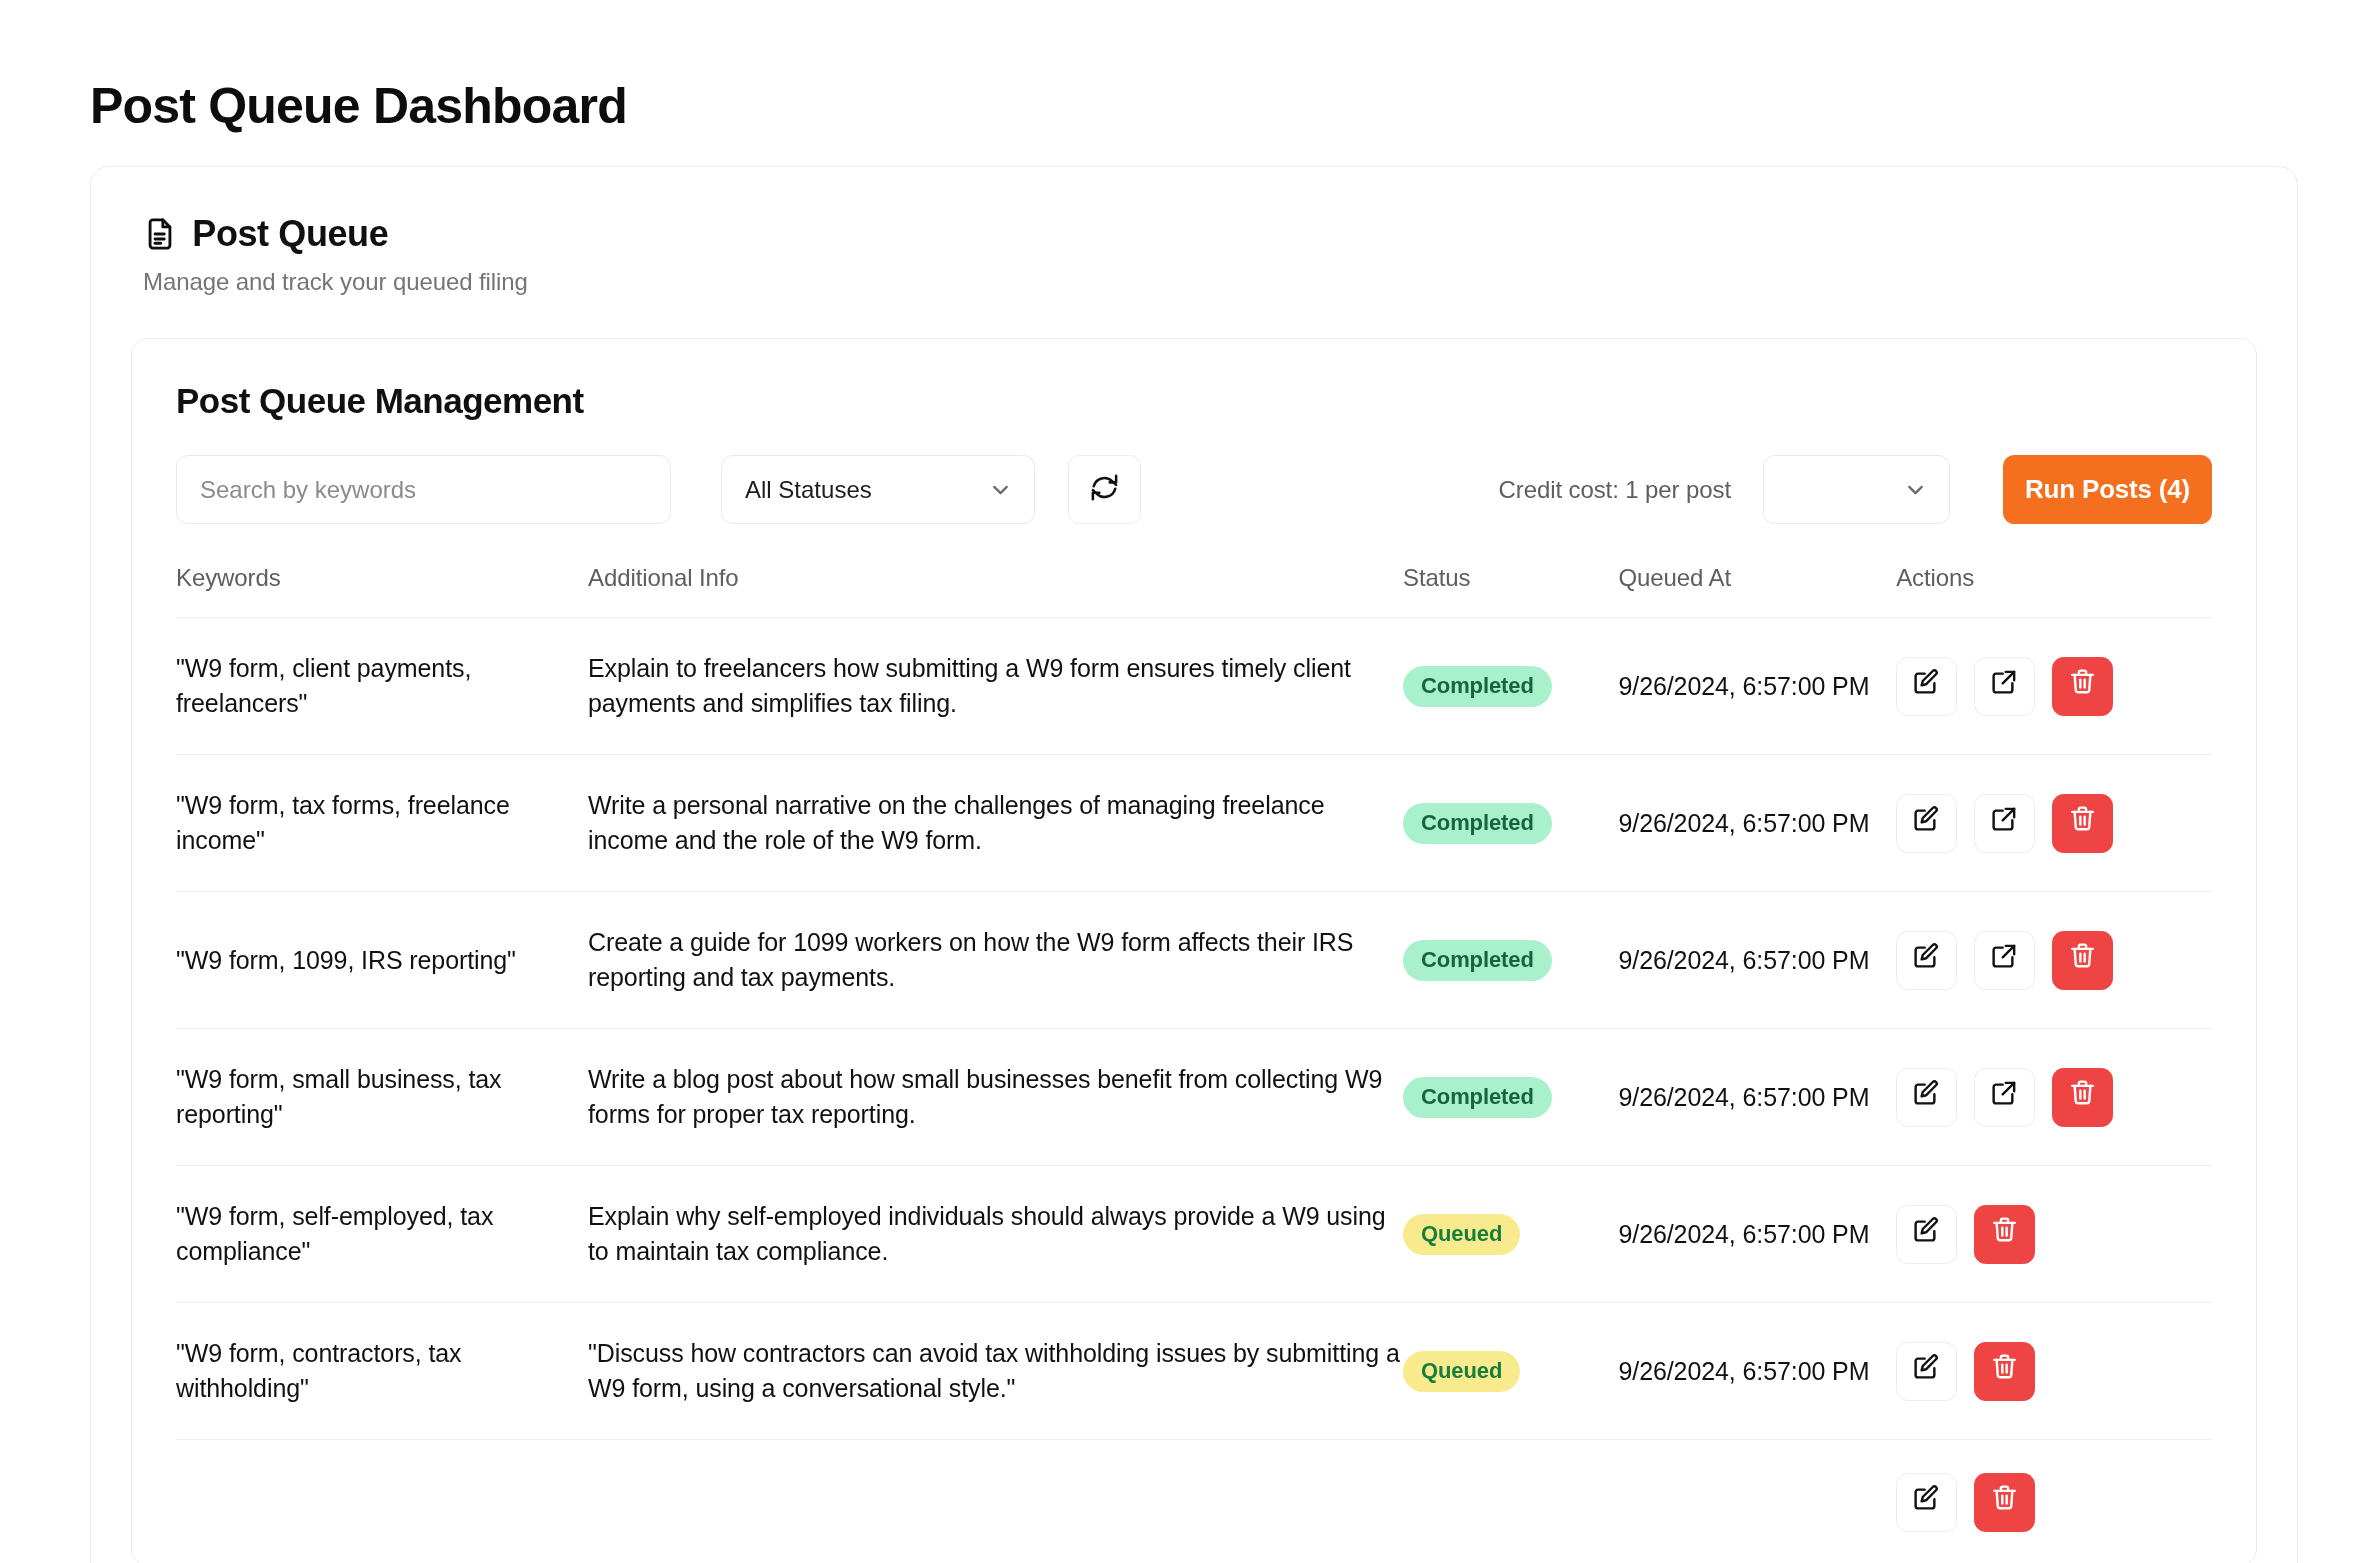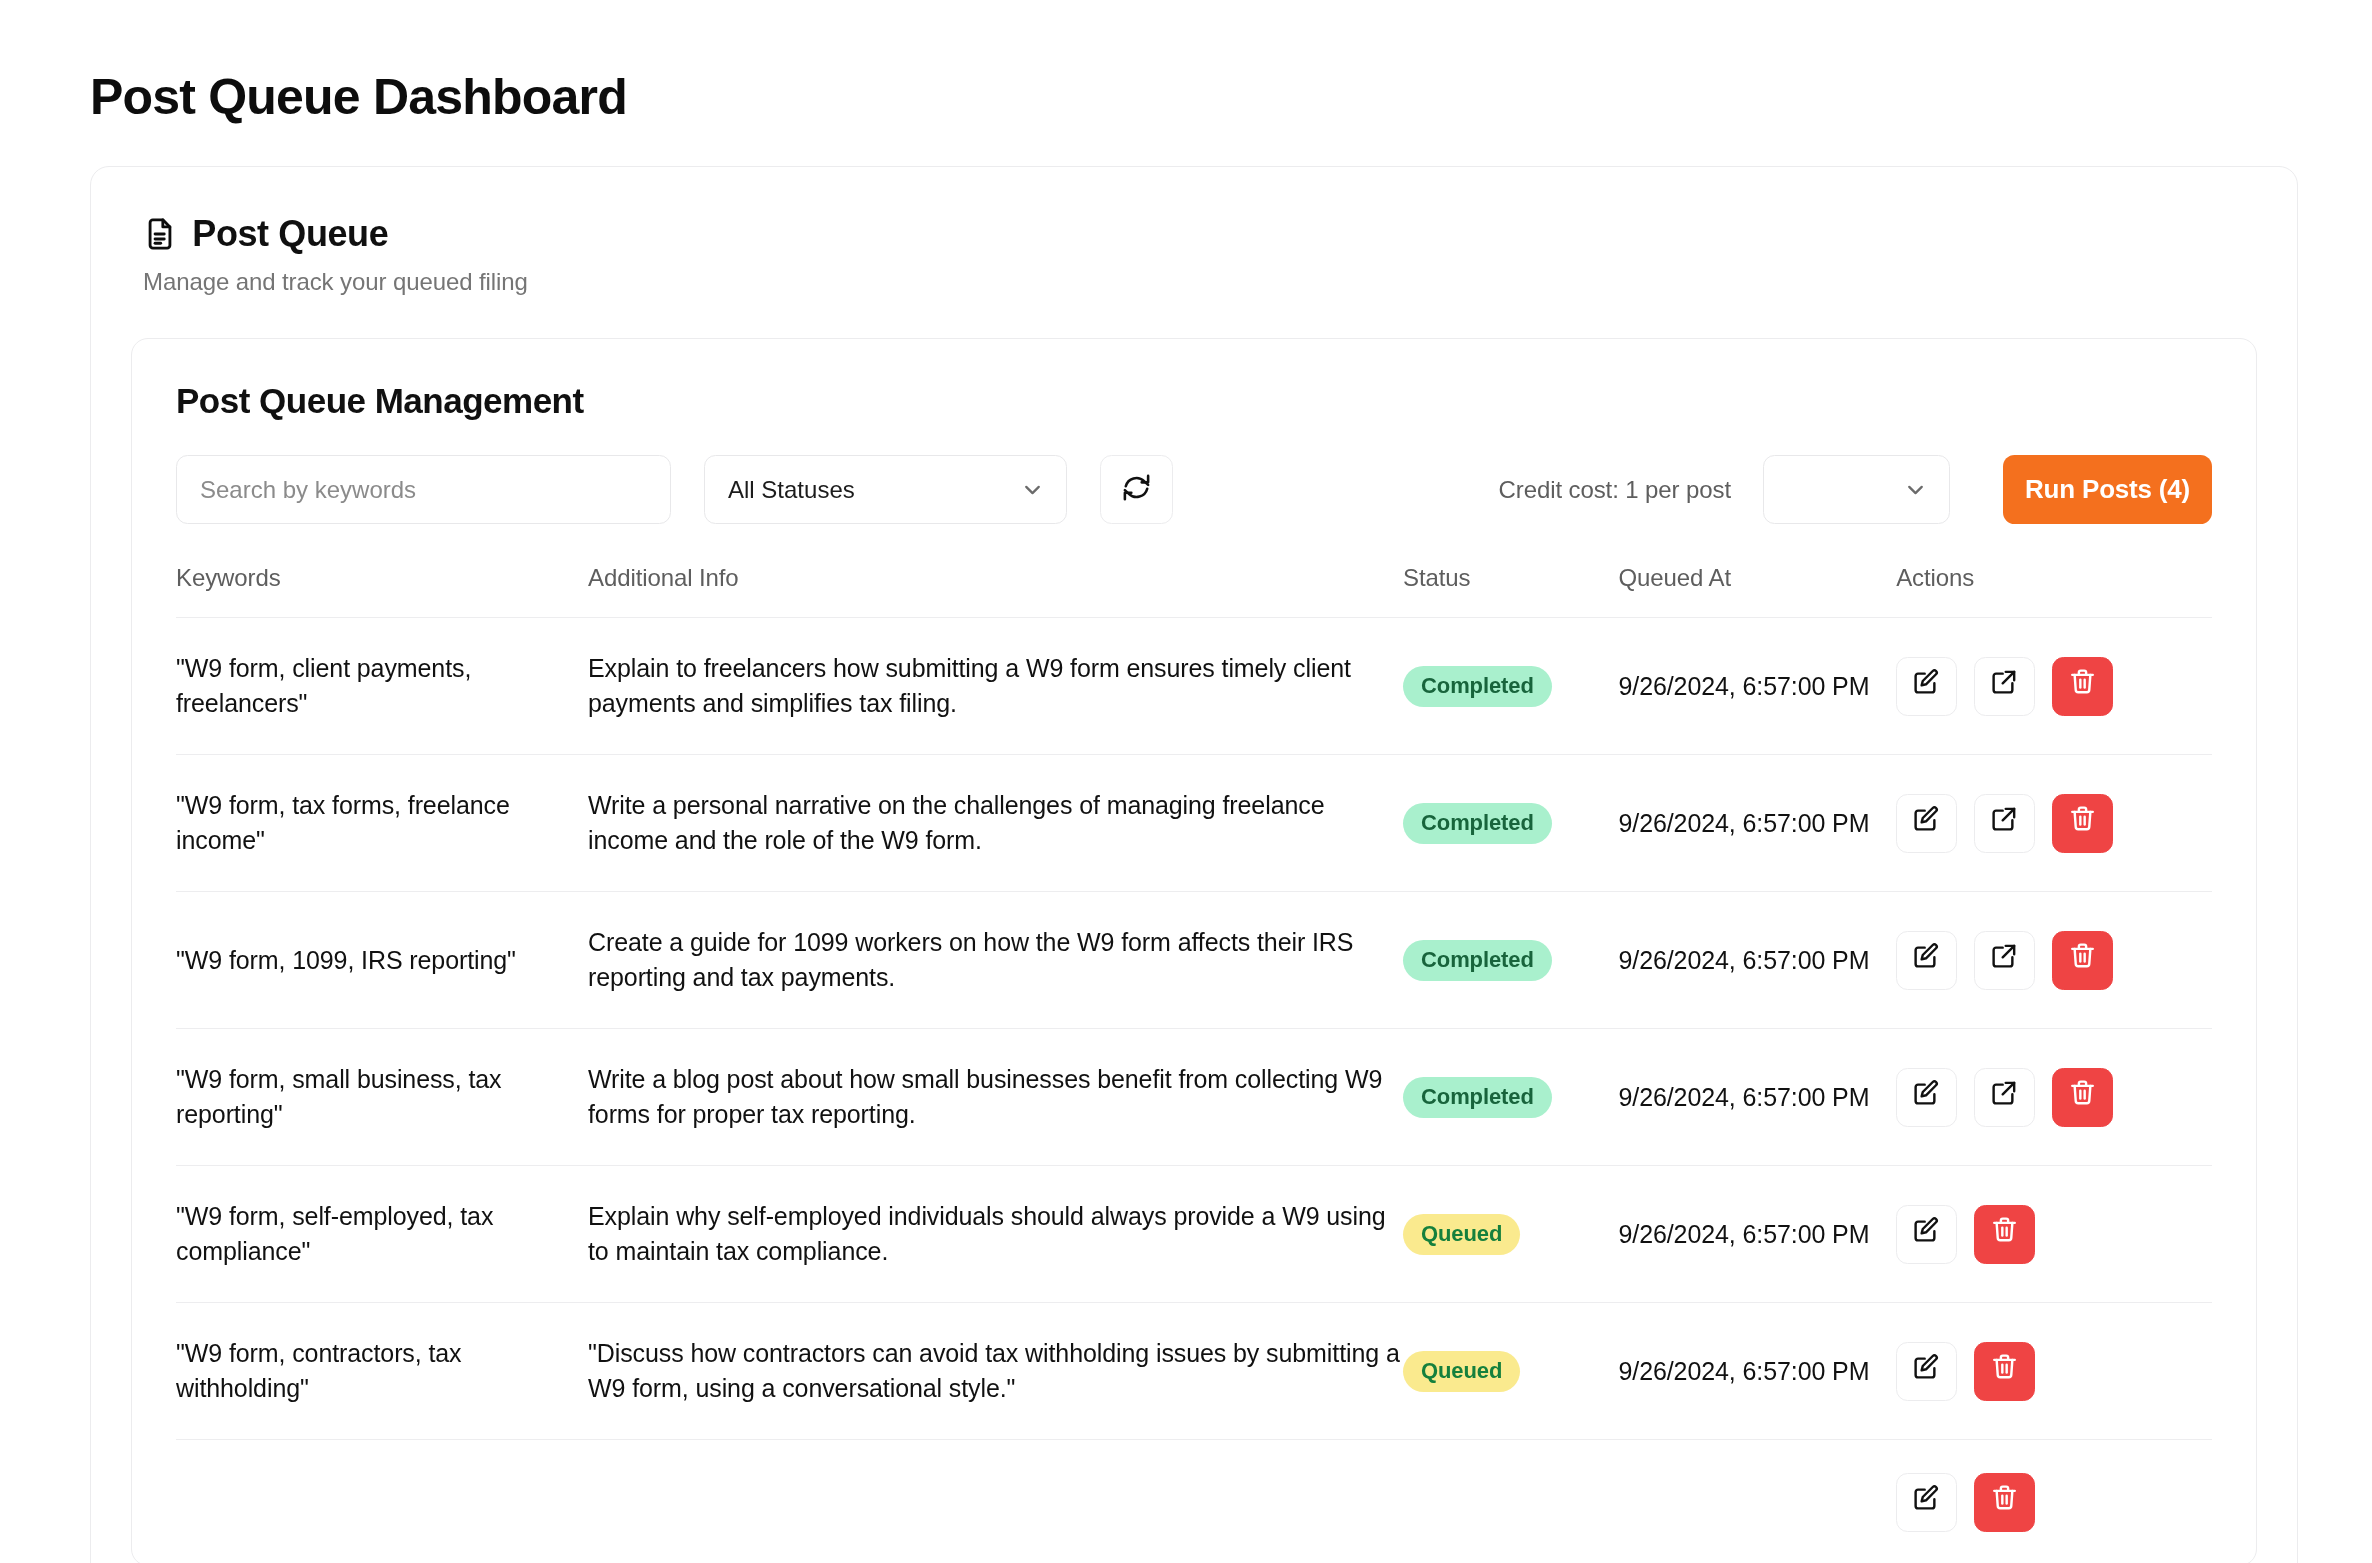--- a/index.html
+++ b/index.html
@@ -8,21 +8,21 @@
     margin: 0; padding: 0;
     width: 2373px; height: 1564px;
     background: #ffffff;
     font-family: "Liberation Sans", sans-serif;
     -webkit-font-smoothing: antialiased;
   }
   .page { width: 2373px; height: 1564px; overflow: hidden; position: relative; }
 
   .page-title {
     position: absolute;
-    left: 90px; top: 35px;
+    left: 90px; top: 44px;
     font-size: 50px;
     font-weight: bold;
     color: #0d0d0d;
     letter-spacing: -0.8px;
     line-height: 1.15;
   }
 
   .outer-card {
     position: absolute;
     left: 90px; top: 166px;
@@ -87,21 +87,21 @@
     height: 69px;
     border: 1.9px solid #e8e8ea;
     border-radius: 11.5px;
     background: #fff;
     display: flex;
     align-items: center;
     padding: 0 23px;
     font-size: 24px;
     color: #1c1c1c;
   }
-  .select-status { width: 363px; margin-left: 33px; }
+  .select-status { width: 314px; margin-left: 50px; }
   .select-empty { width: 187px; margin-left: 32px; }
   .chev {
     position: absolute; right: 21px; top: 50%;
     transform: translateY(-50%);
     width: 25px; height: 25px;
   }
 
   .icon-btn-refresh {
     width: 73px; height: 69px;
     margin-left: 33px;

